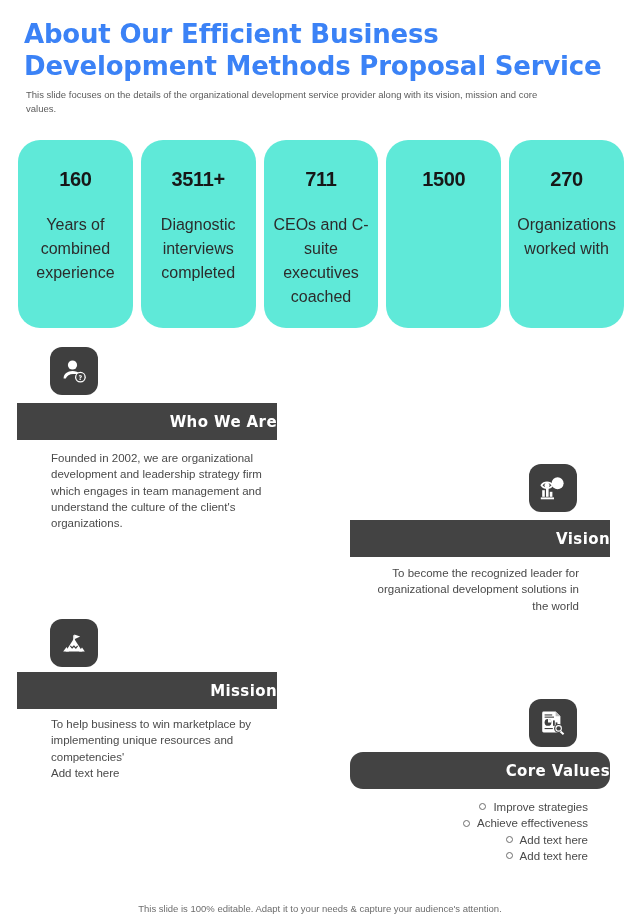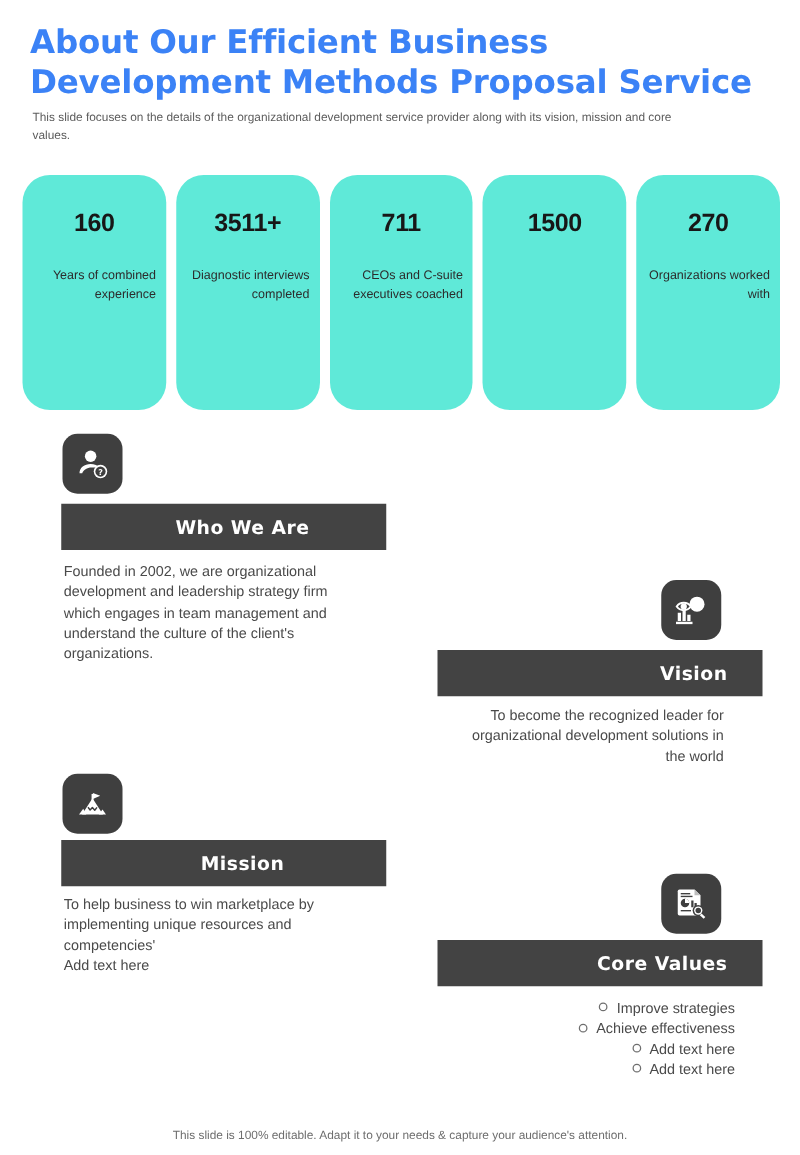--- a/index.html
+++ b/index.html
@@ -61,24 +61,24 @@
   }
   .stat-value {
     font-family: Liberation Sans, sans-serif;
     font-size: 20px;
     font-weight: bold;
     color: #171717;
     letter-spacing: -0.3px;
   }
   .stat-label {
     margin-top: 22px;
-    font-size: 10px;
+    font-size: 16px;
     line-height: 1.5;
     color: #2c2c2c;
-    text-align: right;
+    text-align: center;
     padding: 0 8px;
   }
 
   
   .section { position: absolute; }
 
   .sec-icon {
     position: absolute;
     width: 48px;
     height: 48px;
@@ -91,22 +91,22 @@
   .sec-icon svg { display: block; }
 
   .sec-bar {
     position: absolute;
     height: 37px;
     background: #434343;
     display: flex;
     align-items: center;
     box-sizing: border-box;
   }
-  .sec-bar.left  { justify-content: center; padding-left: 30px; margin-left: 32px; }
-  .sec-bar.right { justify-content: flex-end;  padding-right: 28px; }
+  .sec-bar.left  { justify-content: flex-end; padding-left: 30px; }
+  .sec-bar.right { justify-content: flex-end;  }
   .sec-bar-title {
     font-family: "DejaVu Sans", sans-serif;
     font-size: 15px;
     font-weight: bold;
     color: #ffffff;
     letter-spacing: 0.4px;
   }
 
   .sec-body {
     position: absolute;
@@ -263,21 +263,21 @@
       <rect x="14.0" y="11.4" width="1.8" height="5.4" fill="#3f3f3f"></rect>
       <rect x="16.6" y="13.4" width="1.8" height="3.4" fill="#3f3f3f"></rect>
       <rect x="5.6" y="19.0" width="8.2" height="1.1" fill="#3f3f3f"></rect>
       <circle cx="19.6" cy="19.4" r="4.5" fill="#3f3f3f"></circle>
       <circle cx="19.6" cy="19.4" r="3.3" fill="#ffffff"></circle>
       <circle cx="19.6" cy="19.4" r="2.2" fill="#3f3f3f"></circle>
       <rect x="22.2" y="21.8" width="4.1" height="2.0" fill="#ffffff" transform="rotate(42 22.2 21.8)"></rect>
     </svg>
   </div>
 
-  <div class="sec-bar right" style="left:350px; top:752px; width:260px;">
+  <div class="sec-bar right" style="left:350px; top:752px; width:260px;border-radius:13px;">
     <span class="sec-bar-title">Core Values</span>
   </div>
 
   <ul class="cv-list" style="left:350px; top:799px; width:238px;">
     <li>
       <span class="cv-item-inner">
         <span class="cv-bullet"></span><span>Improve strategies</span>
       </span>
     </li>
     <li>

